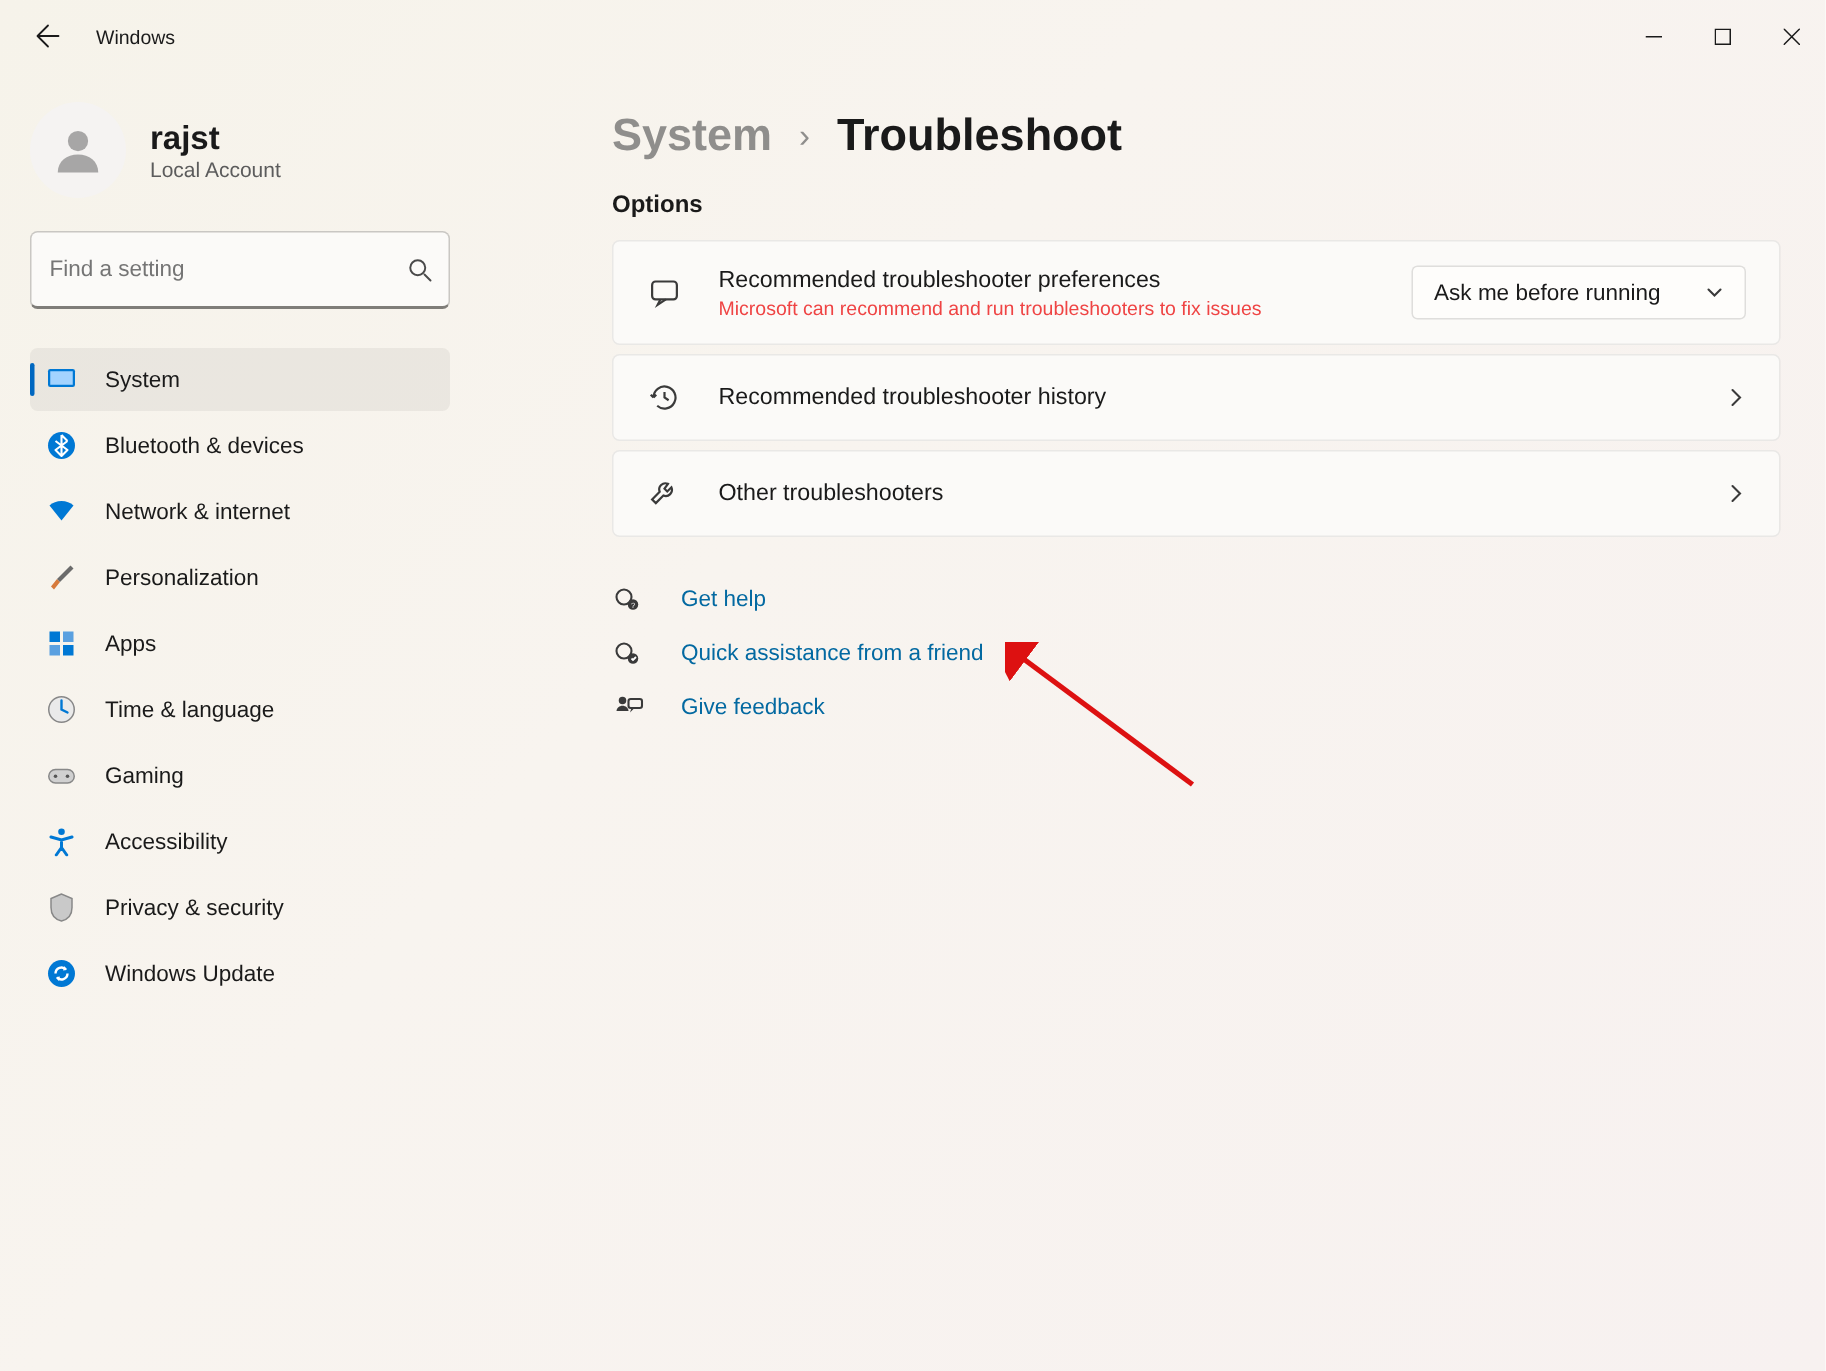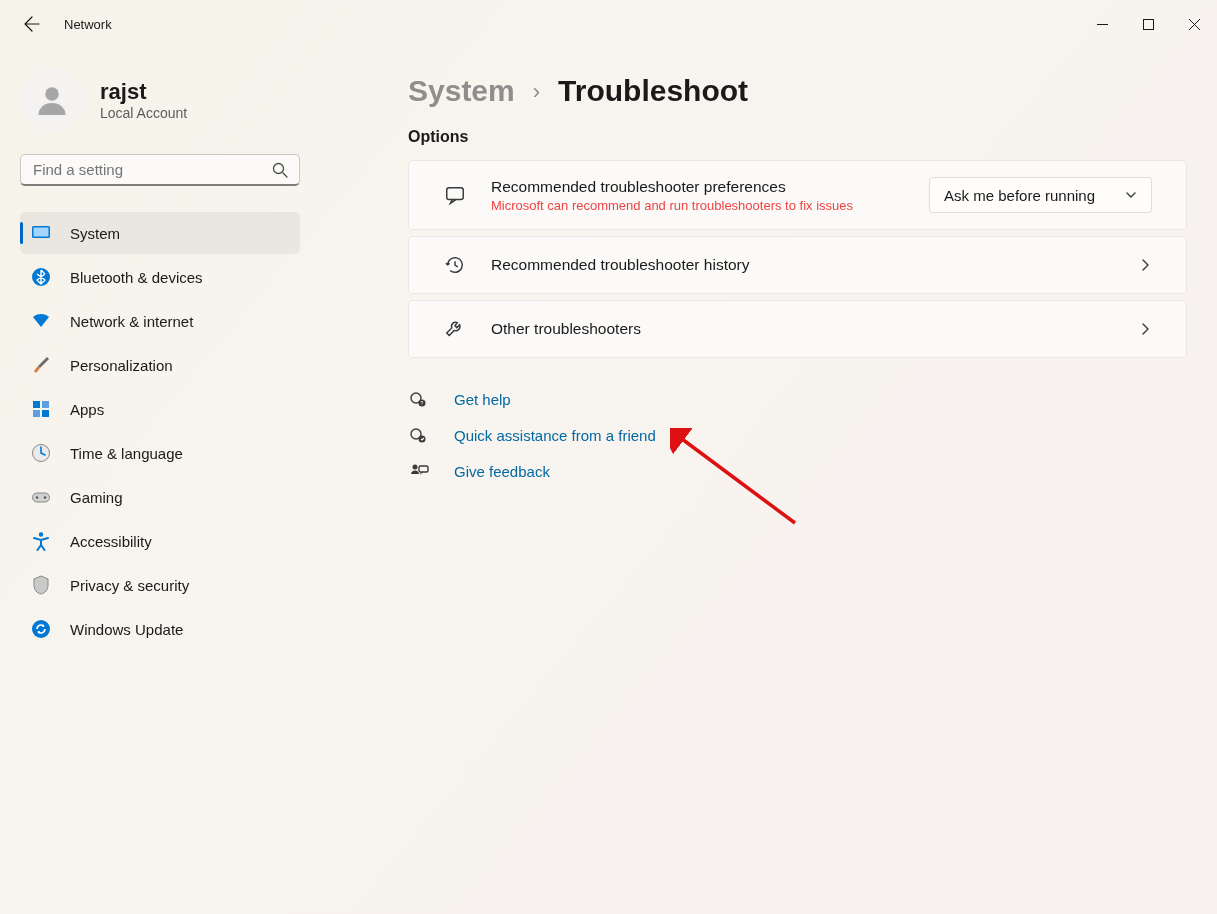--- a/index.html
+++ b/index.html
@@ -66,21 +66,21 @@
   }
   .avatar svg { width: 36px; height: 36px; fill: #a7a6a6; }
   .profile-text .name { font-size: 22px; font-weight: 600; }
   .profile-text .acct { font-size: 14px; color: #5c5c5c; }
   .search-wrap {
     position: relative;
     margin-bottom: 26px;
   }
   .search-input {
     width: 100%;
-    height: 32px;
+    height: 52px;
     border: 1px solid #c9c7c3;
     border-bottom: 2px solid #7f7d79;
     border-radius: 5px;
     padding: 0 40px 0 12px;
     font-size: 15px;
     background: #fbfaf8;
   }
   .search-icon {
     position: absolute; right: 12px; top: 50%;
     transform: translateY(-50%);
@@ -132,21 +132,21 @@
   .bc-current { font-size: 30px; font-weight: 600; color: #1a1a1a; }
   .section-title {
     font-size: 16px;
     font-weight: 600;
     margin-bottom: 14px;
   }
   .card {
     background: #fbfaf8;
     border: 1px solid rgba(0,0,0,0.07);
     border-radius: 5px;
-    padding: 16px 34px;
+    padding: 16px 22px;
     display: flex;
     align-items: center;
     gap: 24px;
     margin-bottom: 6px;
     cursor: default;
   }
   .card.clickable { cursor: pointer; }
   .card .lead-icon { width: 24px; height: 24px; flex-shrink: 0; display:flex; align-items:center; justify-content:center;}
   .card .lead-icon svg { width: 22px; height: 22px; }
   .card .card-body { flex: 1; }
@@ -189,21 +189,21 @@
 </head>
 <body>
 
 <div class="titlebar">
   <div class="titlebar-left">
     <div class="back-btn">
       <svg viewBox="0 0 16 16">
           <path d="M8 1 1 8l7 7M1.5 8H15" stroke="#1a1a1a" stroke-width="1.2" fill="none" stroke-linecap="round" stroke-linejoin="round"></path>
         </svg>
     </div>
-    <div class="app-title">Network</div>
+    <div class="app-title">Windows</div>
   </div>
   <div class="window-controls">
     <div class="win-btn">
       <svg viewBox="0 0 11 11">
           <path d="M0 5.5h11" stroke="#1a1a1a" stroke-width="1"></path>
         </svg>
     </div>
     <div class="win-btn">
       <svg viewBox="0 0 11 11">
           <rect x="0.5" y="0.5" width="10" height="10" stroke="#1a1a1a" stroke-width="1" fill="none"></rect>

